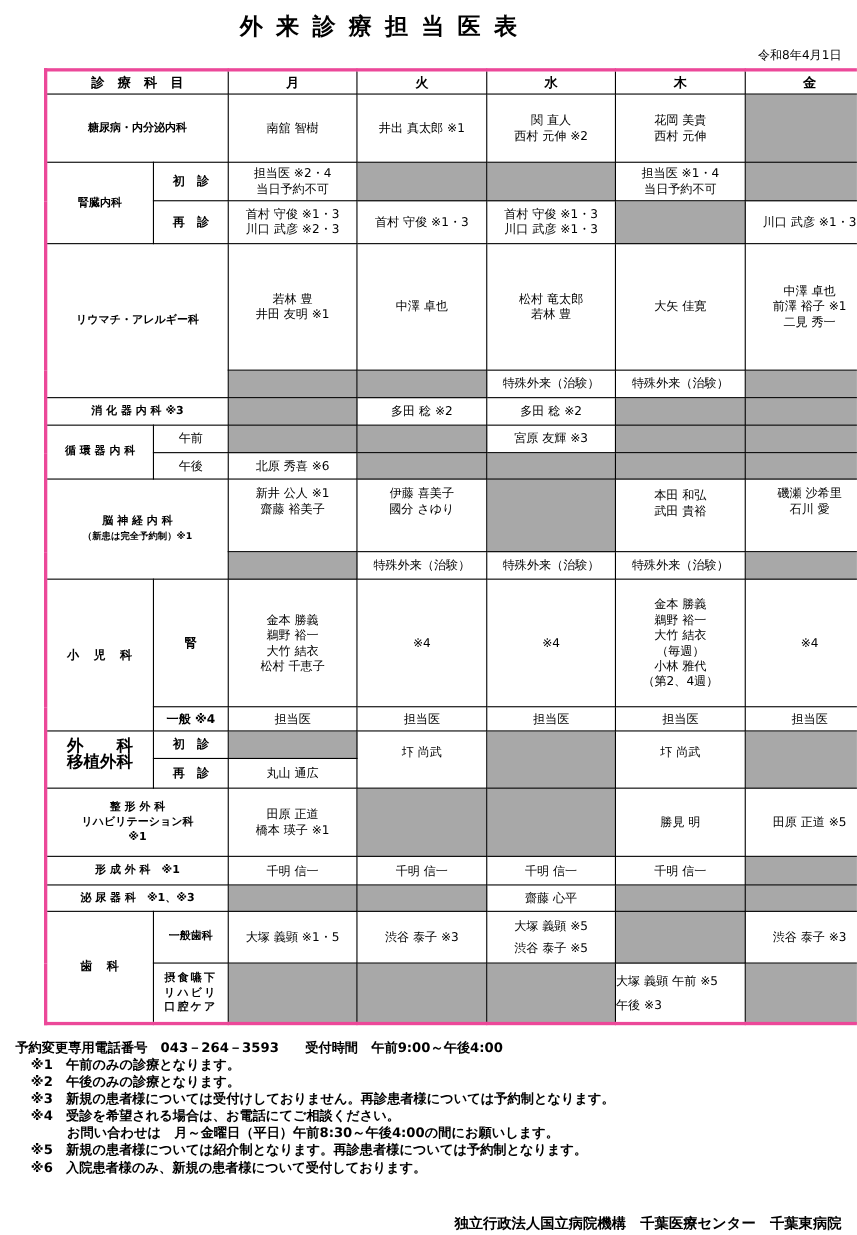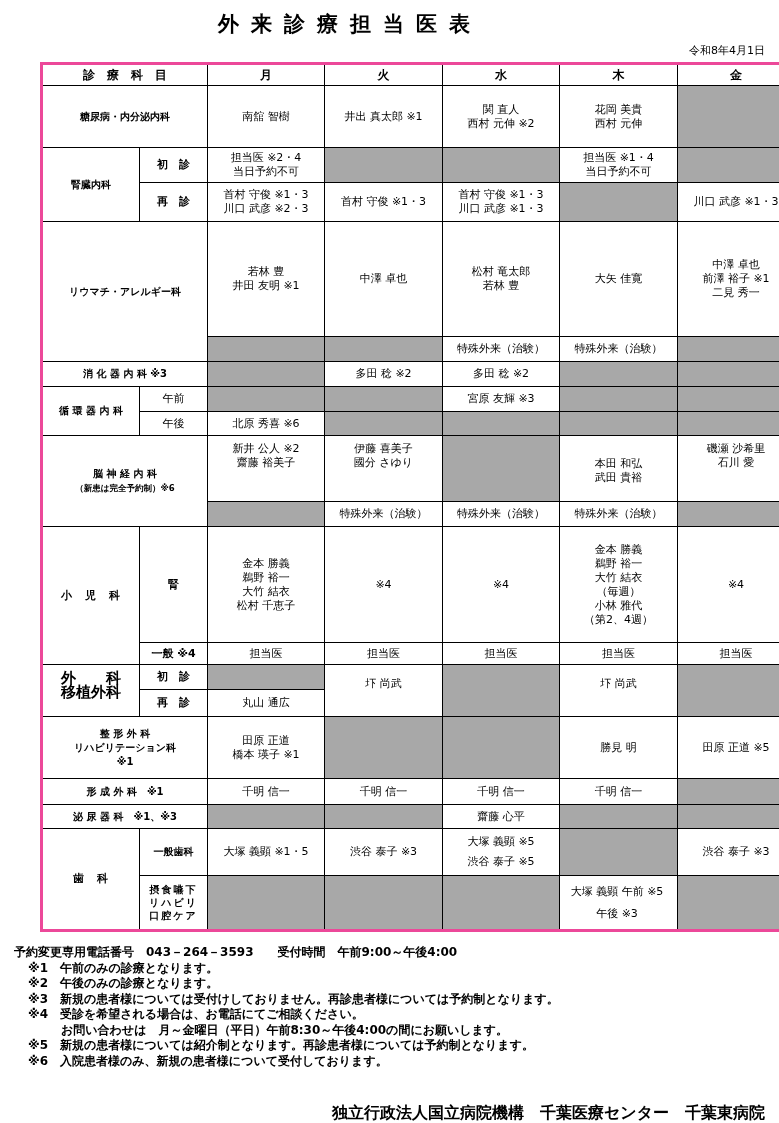--- a/index.html
+++ b/index.html
@@ -12,21 +12,21 @@
   .thick-top td, .thick-top th { border-top:3px solid #000; }
   .g { background:#a8a8a8; }
   .dept { font-weight:bold; font-size:10.5px; letter-spacing:1px; }
   .sub { font-weight:bold; font-size:10.5px; }
   .subn { font-size:10px; }
   .small { font-size:9px; letter-spacing:0; }
   .cell-lines { white-space:pre-line; }
   .footer { position:absolute; left:14px; top:945px; font-weight:bold; font-size:12px; line-height:15.5px; }
   .footer .ind { padding-left:14px; }
   .footer .ind2 { padding-left:47px; }
-  .org { position:absolute; right:14px; top:1103px; font-weight:bold; font-size:16px; }
+  .org { position:absolute; right:14px; top:1103px; font-weight:bold; font-size:13px; }
 </style>
 </head>
 <body>
 
 <div class="title">外来診療担当医表</div>
 <div class="date">令和8年4月1日</div>
 
 <table class="sched">
   <colgroup>
     <col style="width:98px">
@@ -123,28 +123,28 @@
     <td>北原 秀喜 ※6</td>
     <td class="g"></td>
     <td class="g"></td>
     <td class="g"></td>
     <td class="g"></td>
   </tr>
 
   <tr class="thick-top" style="height:66px">
     <td colspan="2" rowspan="2" class="dept">
       <div class="small" style="font-size:10px">脳 神 経 内 科</div>
-      <div class="small" style="font-size:8.5px">（新患は完全予約制）※6</div>
+      <div class="small" style="font-size:8.5px">（新患は完全予約制）※1</div>
     </td>
-    <td class="cell-lines" style="vertical-align:top;padding-top:6px">新井 公人 ※2
+    <td class="cell-lines" style="vertical-align:top;padding-top:6px">新井 公人 ※1
 齋藤 裕美子</td>
     <td class="cell-lines" style="vertical-align:top;padding-top:6px">伊藤 喜美子
 國分 さゆり</td>
     <td class="g"></td>
-    <td class="cell-lines" style="vertical-align:top;padding-top:21px">本田 和弘
+    <td class="cell-lines" style="vertical-align:top;padding-top:8px">本田 和弘
 武田 貴裕</td>
     <td class="cell-lines" style="vertical-align:top;padding-top:6px">磯瀬 沙希里
 石川 愛</td>
   </tr>
   <tr style="height:25px">
     <td class="g"></td>
     <td>特殊外来（治験）</td>
     <td>特殊外来（治験）</td>
     <td>特殊外来（治験）</td>
     <td class="g"></td>
@@ -235,21 +235,21 @@
     <td class="g"></td>
     <td>渋谷 泰子 ※3</td>
   </tr>
   <tr style="height:55px">
     <td class="sub cell-lines small" style="font-size:10px;line-height:13px;letter-spacing:2px">摂食嚥下
 リハビリ
 口腔ケア</td>
     <td class="g"></td>
     <td class="g"></td>
     <td class="g"></td>
-    <td class="cell-lines" style="text-align:center;padding-right:3px;line-height:22px">大塚 義顕 午前 ※5
+    <td class="cell-lines" style="text-align:left;padding-right:3px;line-height:22px">大塚 義顕 午前 ※5
 午後 ※3</td>
     <td class="g"></td>
   </tr>
 </tbody>
   </table>
 
 <div class="footer">
   <div>予約変更専用電話番号　043－264－3593　　受付時間　午前9:00～午後4:00</div>
   <div class="ind">※1　午前のみの診療となります。</div>
   <div class="ind">※2　午後のみの診療となります。</div>

